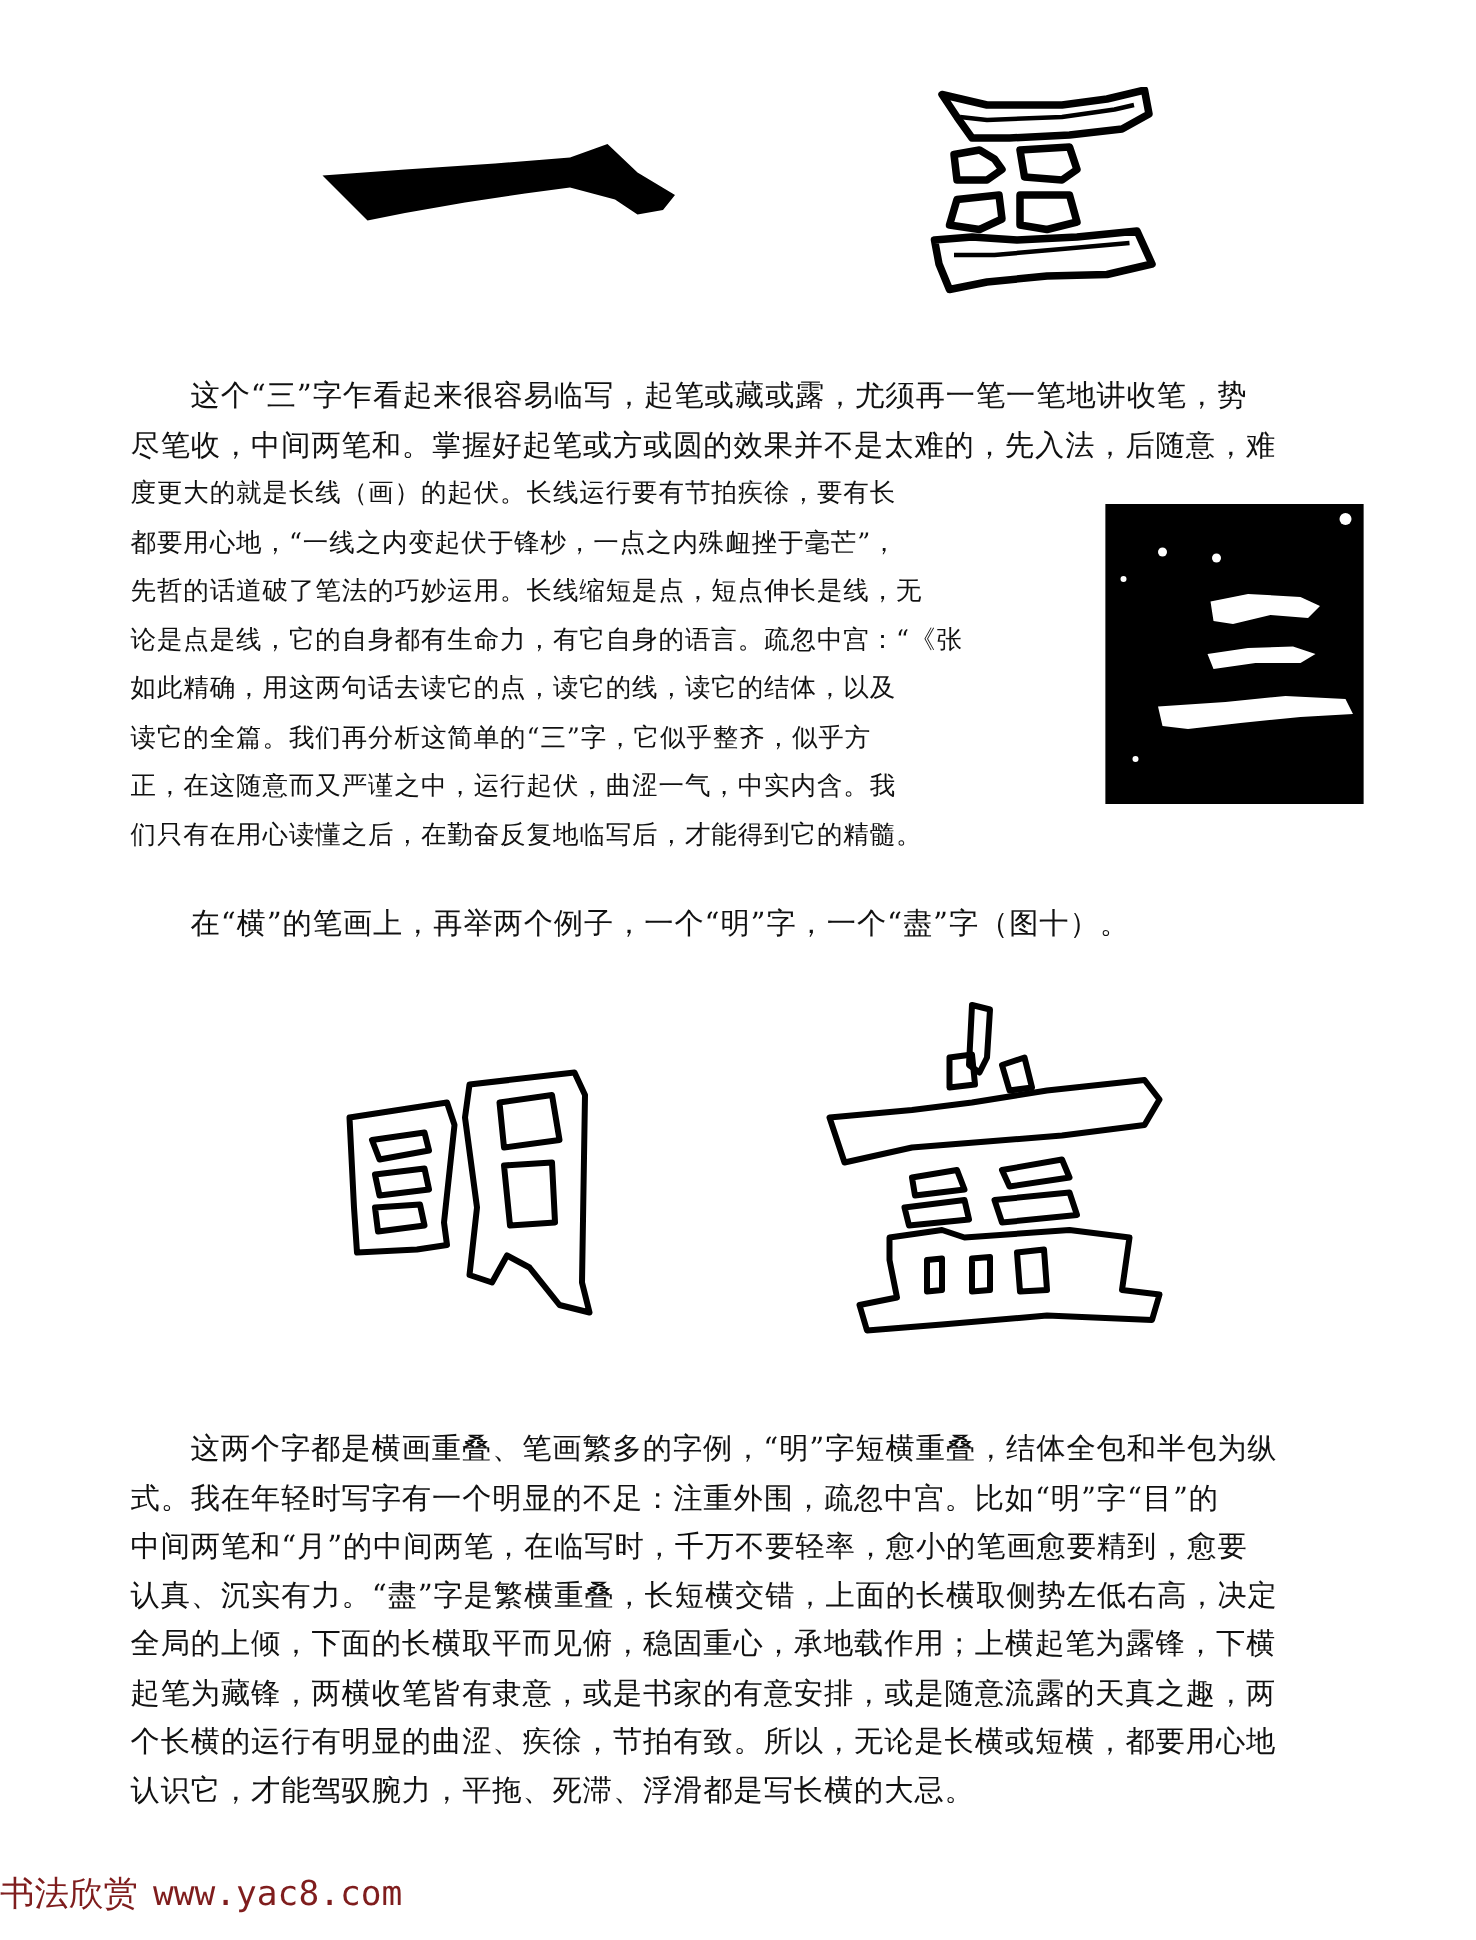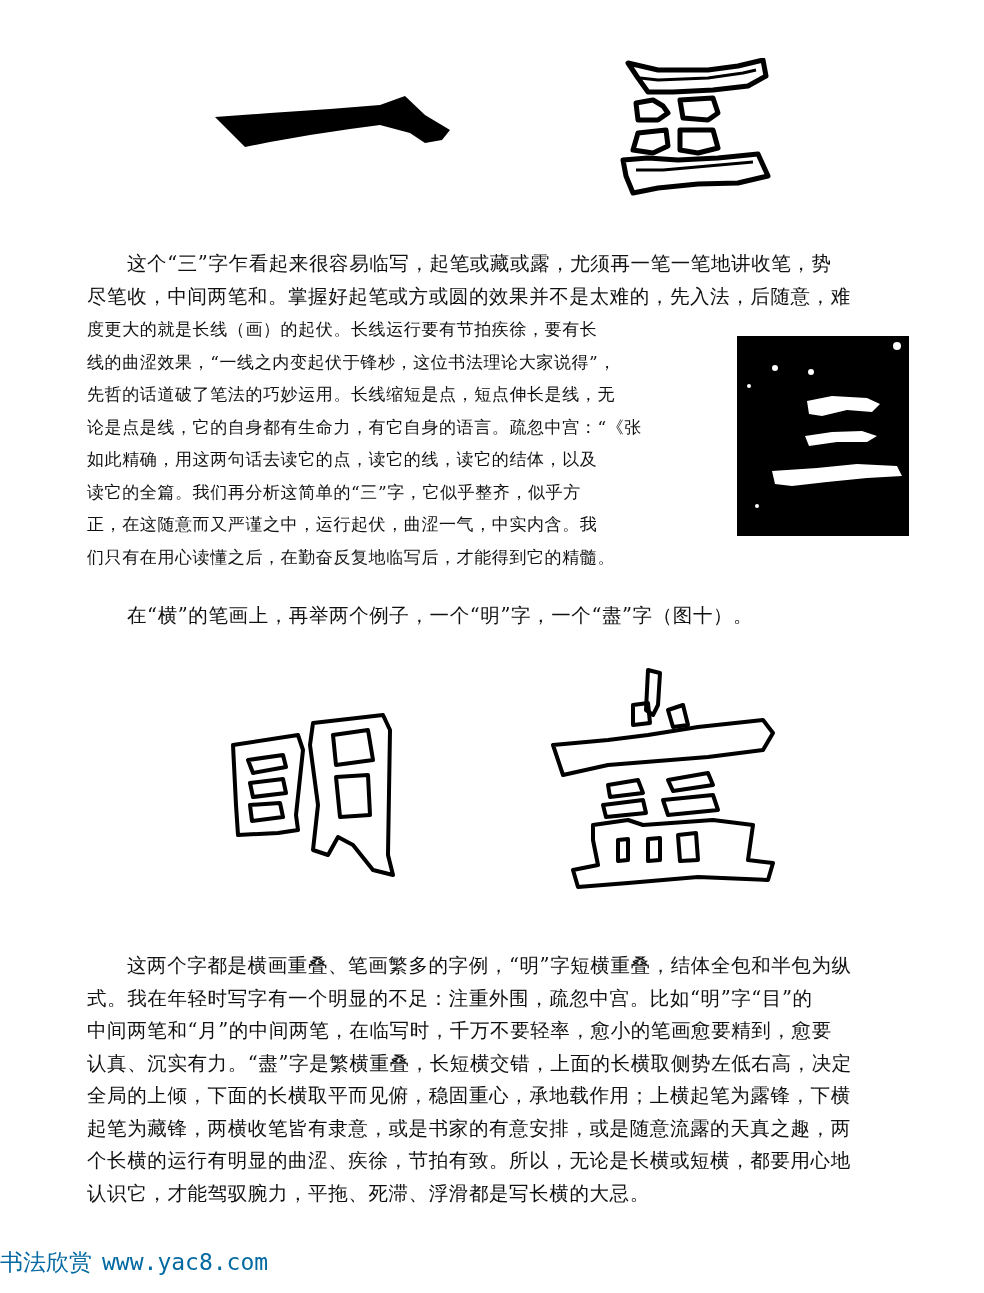--- a/index.html
+++ b/index.html
@@ -26,21 +26,21 @@
       font-size: 17px; line-height: 32.5px; letter-spacing: 0.6px; margin: 0; }
     #p1-narrow .line { display: block; white-space: nowrap; }
     #p2 { top: 600px; }
     #p3 { top: 950px; }
 
     .inset-photo { position: absolute; left: 737px; top: 336px; width: 172px; height: 200px; background: #000; }
 
     .footer-watermark {
       position: absolute; left: 0; top: 1247px;
       font-family: "DejaVu Sans Mono", "Liberation Mono", monospace;
-      font-size: 23px; color: #0369a1; letter-spacing: 0px; white-space: nowrap;
+      font-size: 23px; color: #7f1d1d; letter-spacing: 0px; white-space: nowrap;
     }
     .footer-watermark .cn { font-family: "DejaVu Sans", "Liberation Sans", sans-serif; margin-right: 10px; }
   </style>
 </head>
 <body>
 
 <div class="page">
 
   <div class="fig" style="left:210px; top:95px;">
     <svg width="260" height="60" viewBox="0 0 260 60">
@@ -63,21 +63,21 @@
     </svg>
   </div>
 
   <div class="para" id="p1">
     <span class="line indent">这个“三”字乍看起来很容易临写，起笔或藏或露，尤须再一笔一笔地讲收笔，势</span>
     <span class="line">尽笔收，中间两笔和。掌握好起笔或方或圆的效果并不是太难的，先入法，后随意，难</span>
   </div>
 
   <div id="p1-narrow">
     <span class="line">度更大的就是长线（画）的起伏。长线运行要有节拍疾徐，要有长</span>
-    <span class="line">线的曲涩效果，“一线之内变起伏于锋杪，这位书法理论大家说得”，</span>
+    <span class="line">都要用心地，“一线之内变起伏于锋杪，一点之内殊衄挫于毫芒”，</span>
     <span class="line">先哲的话道破了笔法的巧妙运用。长线缩短是点，短点伸长是线，无</span>
     <span class="line">论是点是线，它的自身都有生命力，有它自身的语言。疏忽中宫：“《张</span>
     <span class="line">如此精确，用这两句话去读它的点，读它的线，读它的结体，以及</span>
     <span class="line">读它的全篇。我们再分析这简单的“三”字，它似乎整齐，似乎方</span>
     <span class="line">正，在这随意而又严谨之中，运行起伏，曲涩一气，中实内含。我</span>
     <span class="line">们只有在用心读懂之后，在勤奋反复地临写后，才能得到它的精髓。</span>
   </div>
 
   <div class="inset-photo">
     <svg width="172" height="200" viewBox="0 0 172 200">

